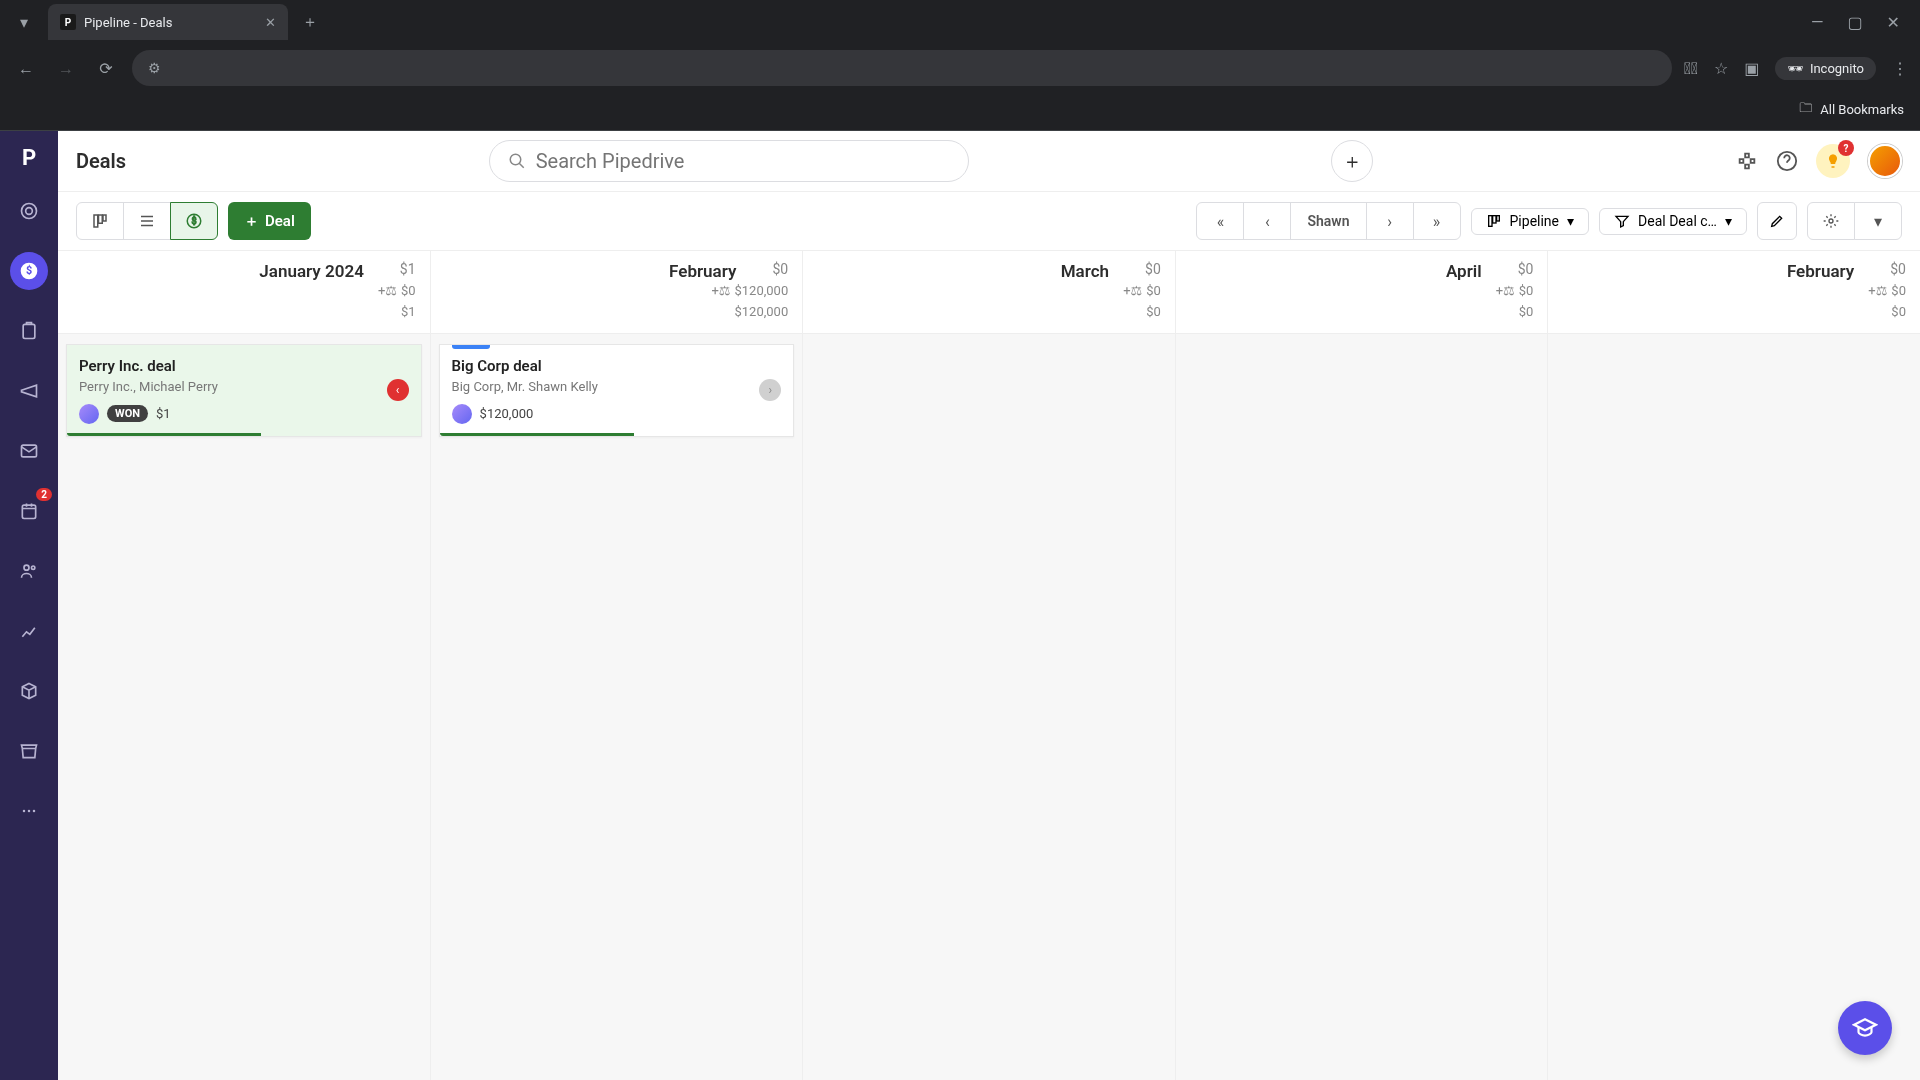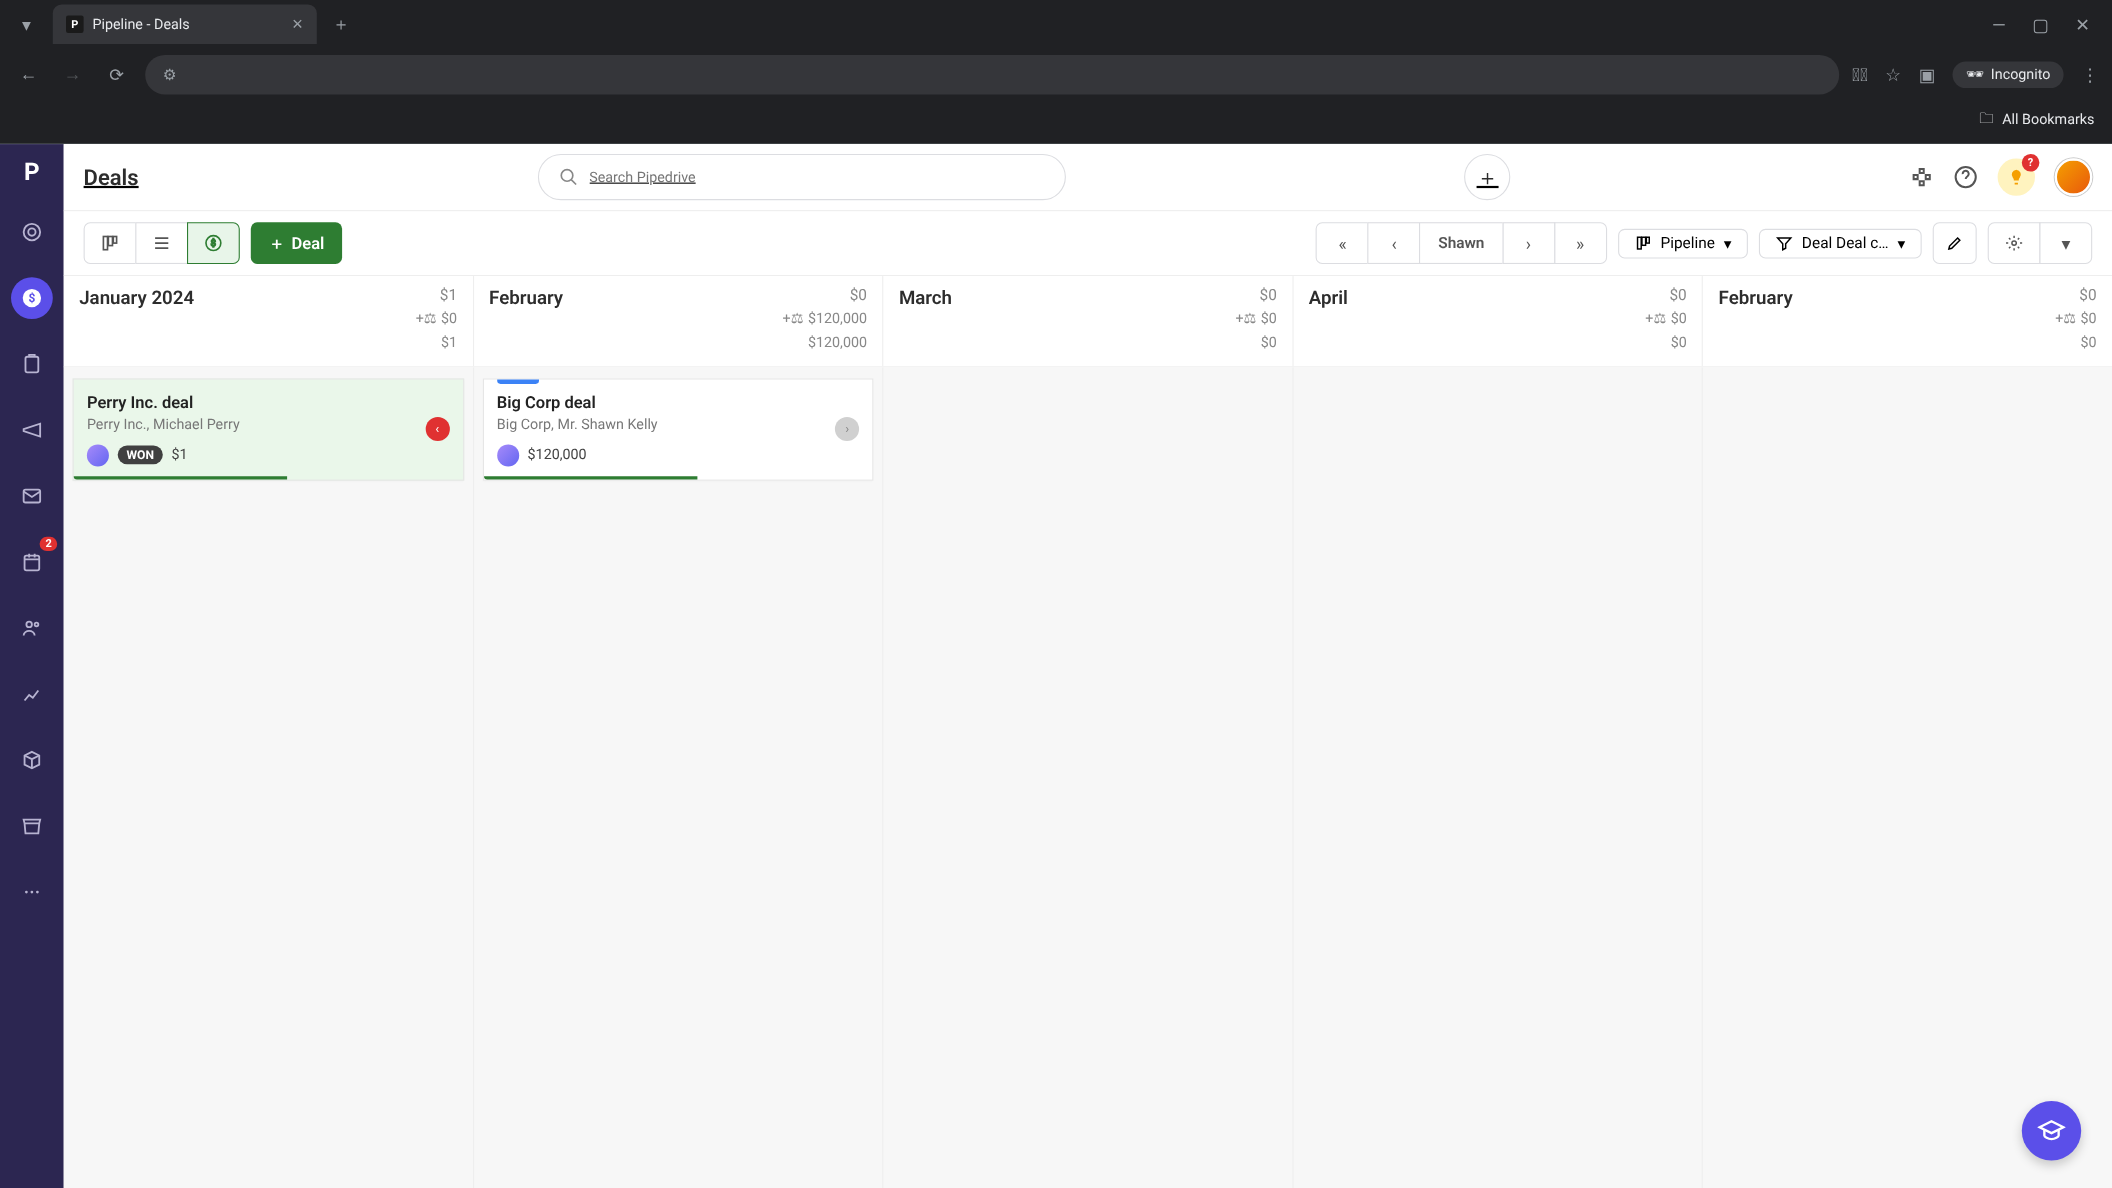--- a/index.html
+++ b/index.html
@@ -27,24 +27,24 @@
 
 
 .app { display: flex; height: calc(1080px - 44px - 48px - 36px); background: #f7f7f7; }
 .sidebar { width: 58px; background: #2c2651; display: flex; flex-direction: column; align-items: center; padding-top: 14px; gap: 22px; }
 .sidebar .logo { color: #fff; font-weight: 700; font-size: 22px; }
 .side-item { width: 38px; height: 38px; display: flex; align-items: center; justify-content: center; color: #b7b3d1; cursor: pointer; border-radius: 50%; position: relative; }
 .side-item.active { background: #5b4fe9; color: #fff; }
 .side-badge { position: absolute; top: -4px; right: -4px; background: #e03131; color: #fff; border-radius: 8px; font-size: 10px; font-weight: 700; padding: 1px 5px; }
 
 .main { flex: 1; background: #fbfbfb; display: flex; flex-direction: column; position: relative; }
-.topbar { height: 60px; background: #fff; display: flex; align-items: center; padding: 0 18px; gap: 18px; text-decoration: underline; }
+.topbar { height: 60px; background: #fff; display: flex; align-items: center; padding: 0 18px; gap: 18px; }
 .page-title { font-size: 20px; font-weight: 600; color: #2d2d2d; }
 .search-wrap { margin-left: auto; margin-right: auto; display: flex; align-items: center; border: 1px solid #dcdde1; border-radius: 28px; height: 42px; width: 480px; padding: 0 18px; color: #8a8a8a; gap: 10px; }
-.search-wrap input { border: none; outline: none; font-size: 13px; flex: 1; background: transparent; }
+.search-wrap input { border: none; outline: none; font-size: 20px; flex: 1; background: transparent; }
 .circle-add { width: 42px; height: 42px; border-radius: 50%; border: 1px solid #dcdde1; display: flex; align-items: center; justify-content: center; color: #2d2d2d; cursor: pointer; font-size: 20px; }
 .top-icons { margin-left: auto; display: flex; align-items: center; gap: 18px; }
 .top-icons .icon-btn { color: #555; cursor: pointer; position: relative; }
 .bulb { width: 34px; height: 34px; border-radius: 50%; background: #fff3bf; display: flex; align-items: center; justify-content: center; position: relative; }
 .bulb .qmark { position: absolute; top: -4px; right: -4px; width: 16px; height: 16px; background: #e03131; color: #fff; border-radius: 50%; font-size: 10px; display: flex; align-items: center; justify-content: center; font-weight: 700; }
 .avatar { width: 34px; height: 34px; border-radius: 50%; background: linear-gradient(135deg,#f59f00,#e8590c); border: 2px solid #fff; box-shadow: 0 0 0 1px #ccc; cursor: pointer; }
 
 .toolbar { height: 60px; background: #fff; border-top: 1px solid #eee; border-bottom: 1px solid #eee; display: flex; align-items: center; padding: 0 18px; gap: 10px; }
 .btn-group { display: flex; }
 .btn-group .seg { border: 1px solid #dcdde1; height: 38px; width: 48px; display: flex; align-items: center; justify-content: center; color: #555; cursor: pointer; background: #fff; }
@@ -54,21 +54,21 @@
 .btn-group .seg + .seg { margin-left: -1px; }
 .deal-btn { background: #2e7d32; color: #fff; border: none; border-radius: 6px; height: 38px; padding: 0 16px; font-size: 15px; font-weight: 600; cursor: pointer; display: flex; align-items: center; gap: 6px; }
 .toolbar-right { margin-left: auto; display: flex; align-items: center; gap: 10px; }
 .today-btn { border: 1px solid #dcdde1; border-left: none; border-right: none; height: 38px; padding: 0 16px; background: #fff; font-size: 14px; font-weight: 600; }
 .pill-dropdown { border: 1px solid #dcdde1; border-radius: 6px; height: 27px; padding: 0 14px; display: flex; align-items: center; gap: 8px; background: #fff; font-size: 14px; cursor: pointer; }
 .icon-sq { border: 1px solid #dcdde1; border-radius: 6px; height: 38px; width: 40px; display: flex; align-items: center; justify-content: center; background: #fff; cursor: pointer; }
 
 .timeline-header { display: flex; background: #fff; border-bottom: 1px solid #eee; }
 .month-col { flex: 1; min-width: 0; padding: 10px 14px; border-right: 1px solid #eee; }
 .month-col:last-child { border-right: none; }
-.month-name { font-size: 17px; font-weight: 600; color: #2d2d2d; display: flex; justify-content: space-between; }
+.month-name { font-size: 17px; font-weight: 600; color: #2d2d2d; display: flex; justify-content: flex-end; gap: 36px; }
 .month-stats { color: #888; font-size: 13px; text-align: right; line-height: 1.6; }
 .month-stats .weighted { display: flex; justify-content: flex-end; align-items: center; gap: 4px; }
 
 .timeline-body { display: flex; flex: 1; background: #f7f7f7; }
 .body-col { flex: 1; min-width: 0; padding: 10px 8px; border-right: 1px solid #eee; }
 .body-col:last-child { border-right: none; }
 
 .card { background: #fff; border: 1px solid #e6e6e6; border-radius: 0; padding: 12px; position: relative; margin-bottom: 10px; box-shadow: 0 1px 2px rgba(0,0,0,.04); }
 .card.won { background: #eaf7ea; }
 .card .stripe { position: absolute; top: 0; left: 12px; width: 38px; height: 4px; background: #3b82f6; border-radius: 0 0 3px 3px; }

